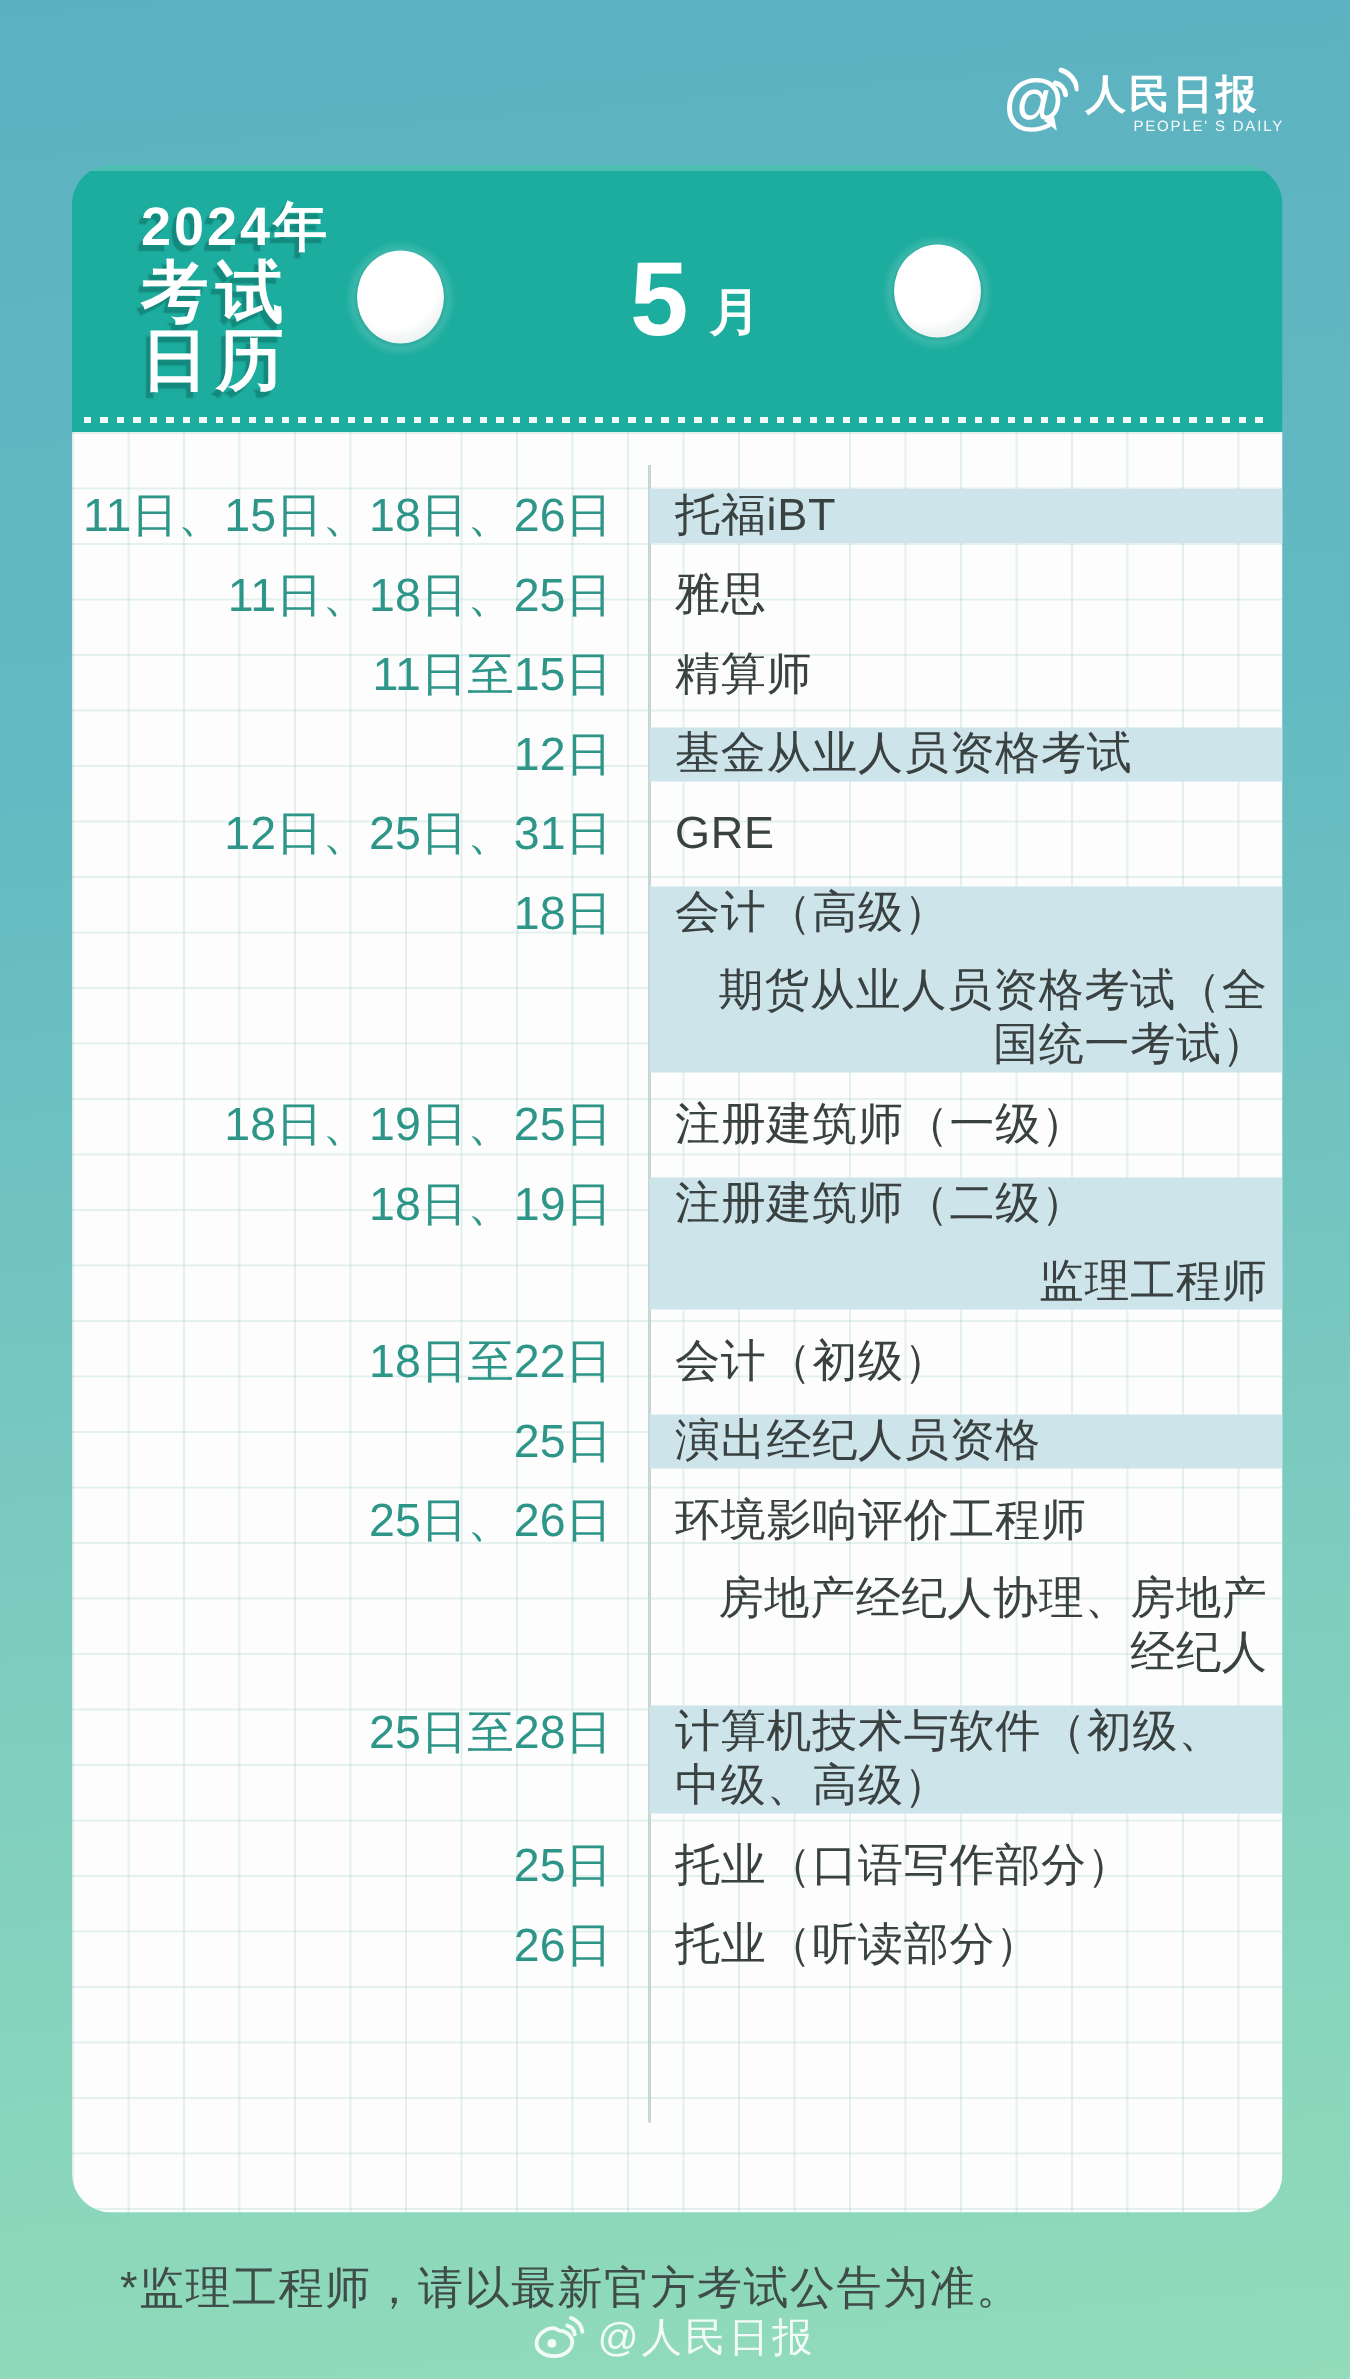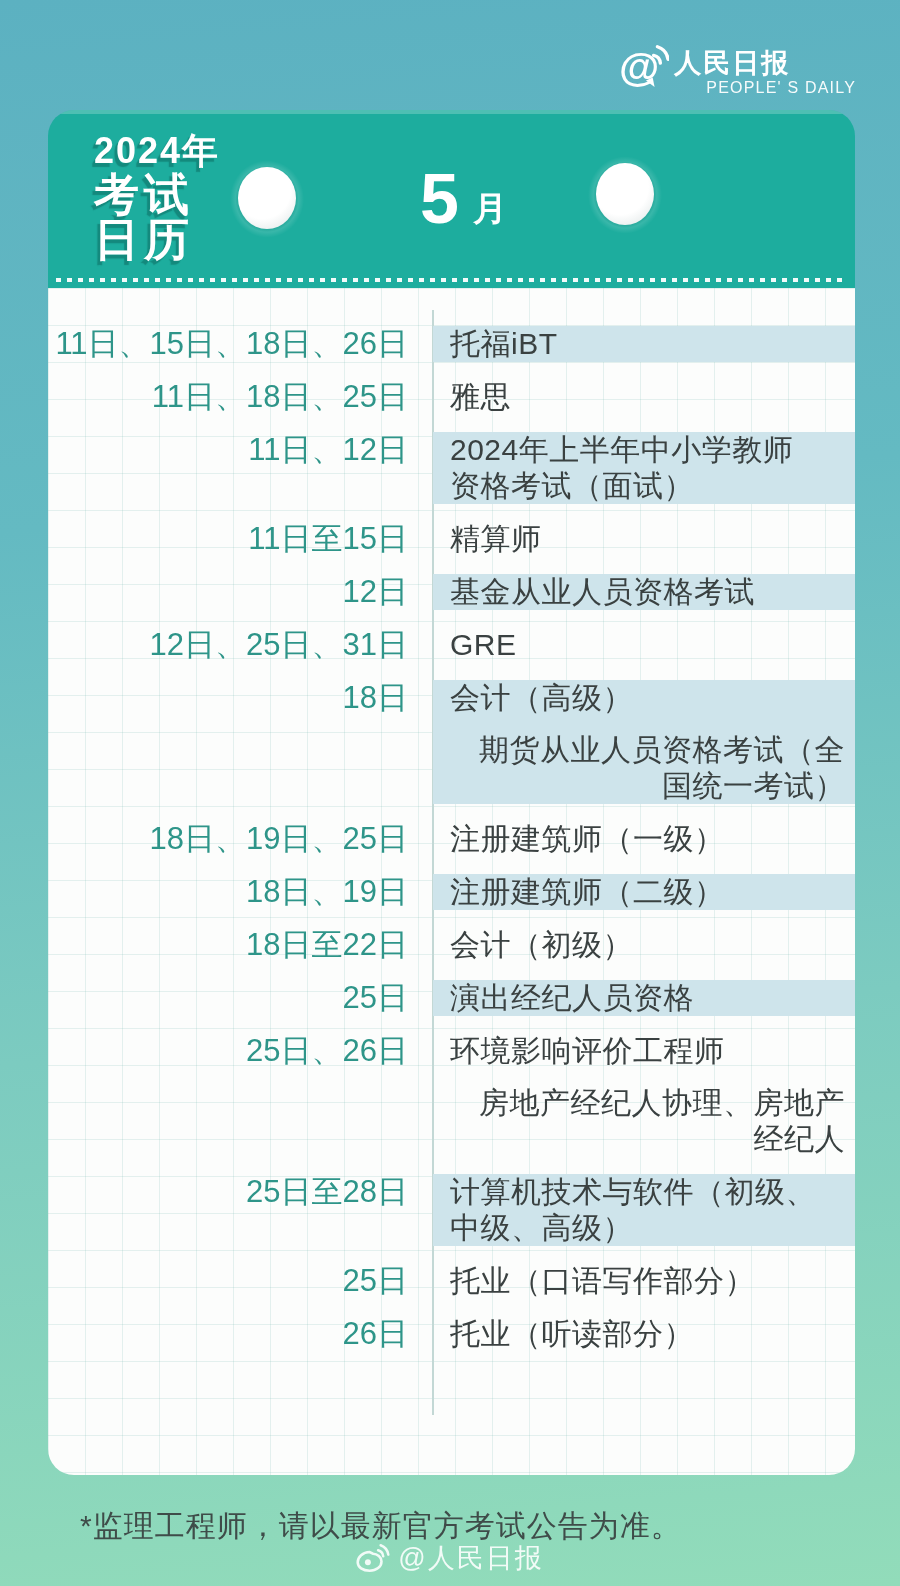--- a/index.html
+++ b/index.html
@@ -6,21 +6,21 @@
   .page {
     position:relative; width:900px; height:1586px; overflow:hidden;
     background: linear-gradient(175deg, #5cb1c1 0%, #64bac2 32%, #7ccbc0 64%, #92dcba 100%);
     font-family: "Liberation Sans", "DejaVu Sans", sans-serif;
   }
 
   
   .brand-top { position:absolute; top:40px; right:44px; display:flex; align-items:flex-start; gap:5px; }
   .at-icon { width:50px; height:50px; }
   .brand-cn { color:#fff; font-size:27px; font-weight:bold; letter-spacing:2px; line-height:30px; margin-top:8px; }
-  .brand-en { color:#fff; font-size:16px; letter-spacing:1.2px; margin-top:1px; opacity:.95;margin-left:32px; }
+  .brand-en { color:#fff; font-size:10px; letter-spacing:1.2px; margin-top:1px; opacity:.95;margin-left:32px; }
 
   
   .card { position:absolute; left:48px; top:110px; width:807px; height:1365px; border-radius:26px; overflow:hidden; }
   .card-header { position:relative; height:178px; background:#1dad9e;
     box-shadow: inset 0 4px 0 rgba(255,255,255,.22); }
   .title-block { position:absolute; left:46px; top:20px; color:#fff;
     text-shadow:-3px 4px 1px rgba(4,80,72,.38); }
   .year { font-size:36px; font-weight:800; letter-spacing:2px; line-height:42px; }
   .t { font-size:45px; font-weight:800; line-height:45px; letter-spacing:5px; }
 
@@ -112,29 +112,20 @@
           </div>
           <div class="group">
             <div class="dates">11日、18日、25日</div>
             <div class="exams">
               <div class="exam-block">
                 <div class="exam-text">雅思</div>
               </div>
             </div>
           </div>
           <div class="group">
-            <div class="dates">11日、12日</div>
-            <div class="exams">
-              <div class="exam-block hl">
-                <div class="exam-text">2024年上半年中小学教师
-资格考试（面试）</div>
-              </div>
-            </div>
-          </div>
-          <div class="group">
             <div class="dates">11日至15日</div>
             <div class="exams">
               <div class="exam-block">
                 <div class="exam-text">精算师</div>
               </div>
             </div>
           </div>
           <div class="group">
             <div class="dates">12日</div>
             <div class="exams">
@@ -167,20 +158,21 @@
               <div class="exam-block">
                 <div class="exam-text">注册建筑师（一级）</div>
               </div>
             </div>
           </div>
           <div class="group">
             <div class="dates">18日、19日</div>
             <div class="exams">
               <div class="exam-block hl">
                 <div class="exam-text">注册建筑师（二级）</div>
+                <div class="exam-text">监理工程师</div>
               </div>
             </div>
           </div>
           <div class="group">
             <div class="dates">18日至22日</div>
             <div class="exams">
               <div class="exam-block">
                 <div class="exam-text">会计（初级）</div>
               </div>
             </div>

